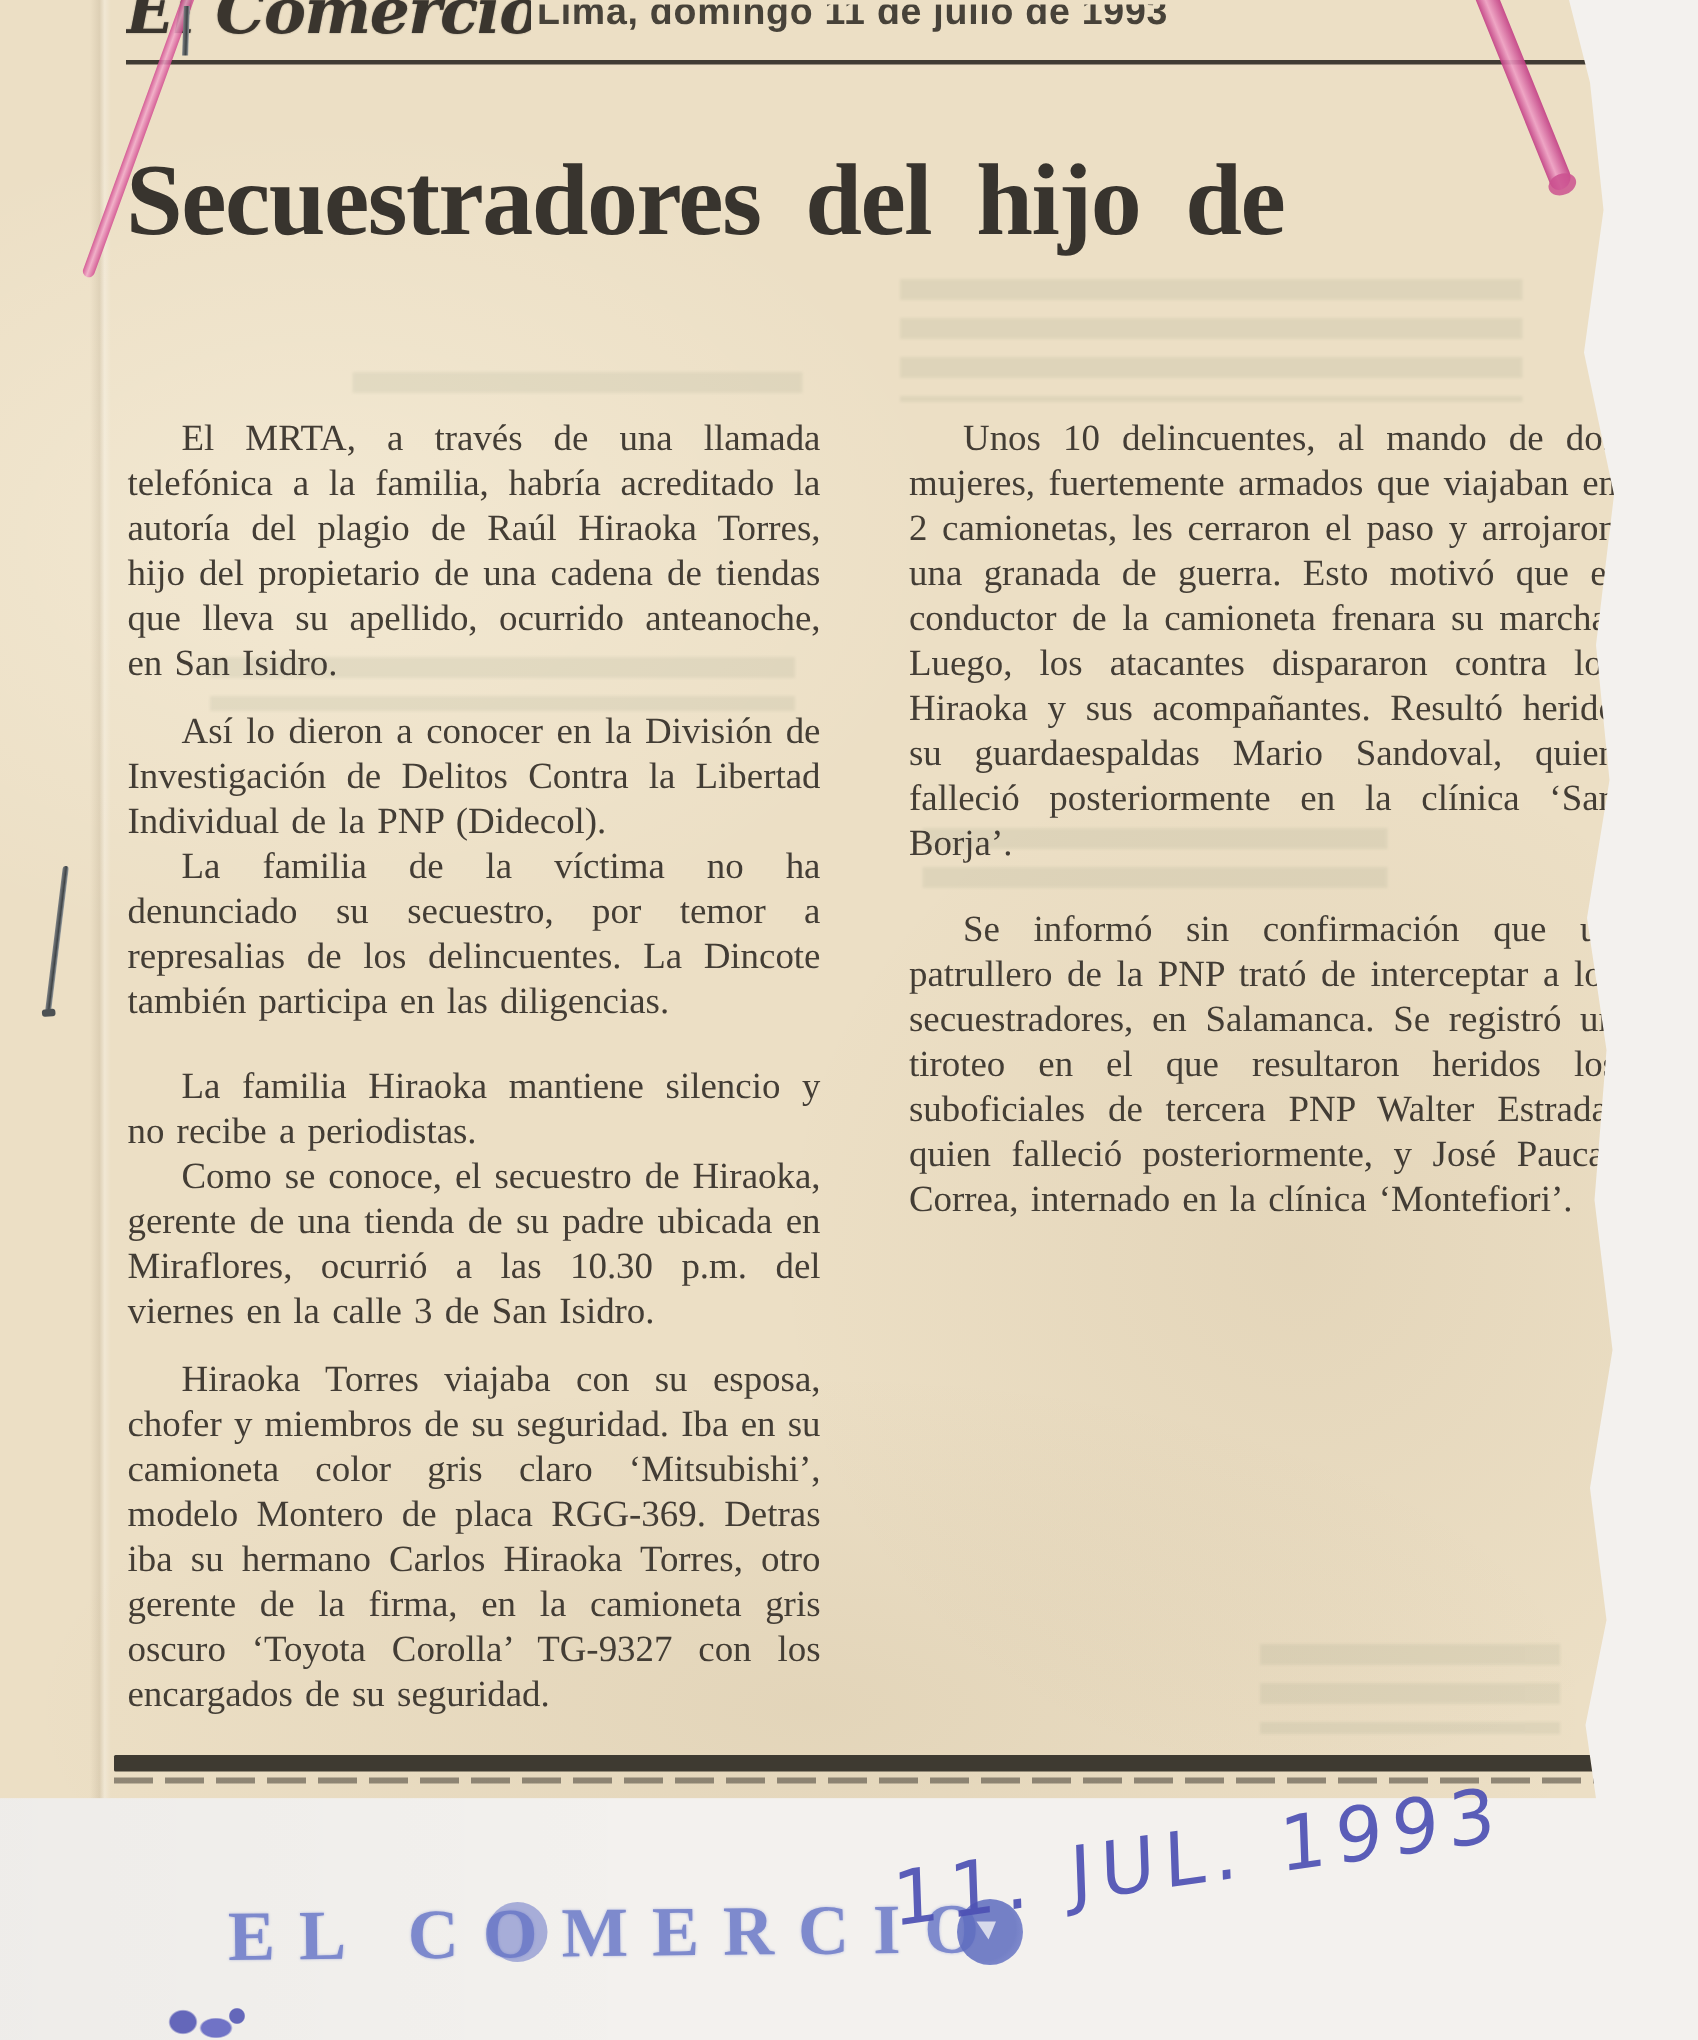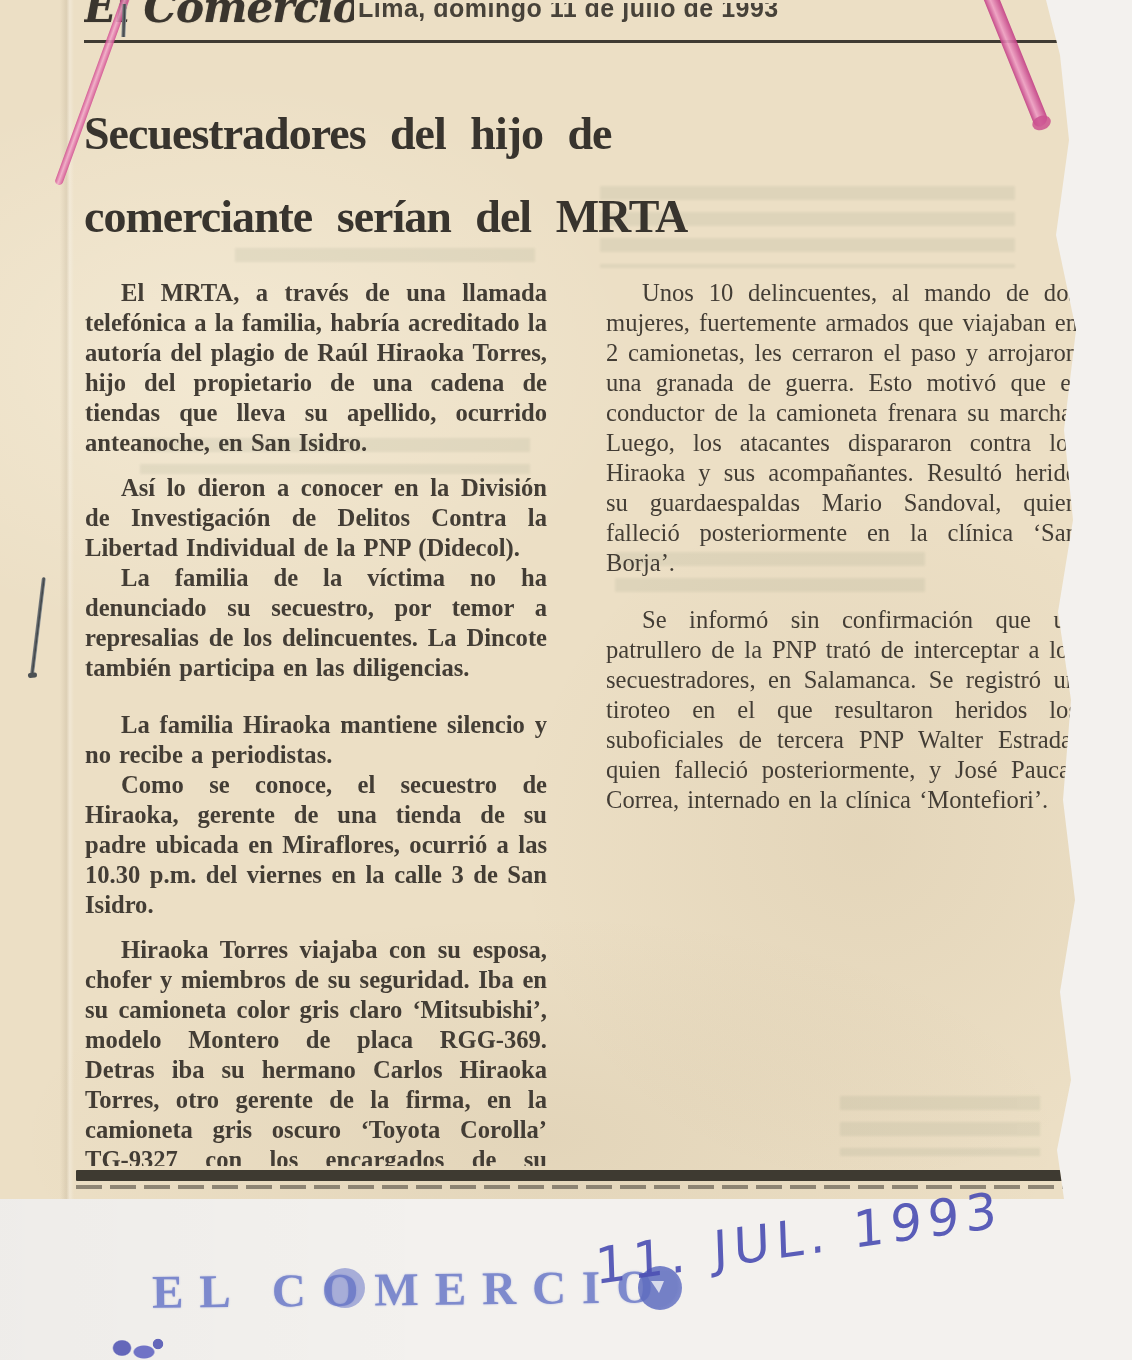--- a/index.html
+++ b/index.html
@@ -81,33 +81,33 @@
   
   .ghost{
     position:absolute;opacity:.10;filter:blur(1.2px);
     background:repeating-linear-gradient(180deg,#6d7d62 0 14px, rgba(0,0,0,0) 14px 26px);
   }
 
   
   .headline{
     position:absolute;left:84px;top:92px;width:960px;
     font-family:"Liberation Serif", serif;font-weight:bold;
-    font-size:46px;line-height:83px;color:#38342e;
+    font-size:68px;line-height:83px;color:#38342e;
     letter-spacing:-1px;word-spacing:14px;white-space:nowrap;
   }
   .headline .hl{display:block;}
 
   
   .col{
     position:absolute;top:278px;height:888px;overflow:hidden;
     font-family:"Liberation Serif", serif;
     font-size:24.6px;line-height:30px;color:#433d35;
     text-align:justify;
   }
-  .col-left{left:85px;width:462px;font-weight:bold;}
+  .col-left{left:85px;width:462px;}
   .col-right{left:570px;width:472px;margin-left:36px;}
   .col p{margin:0;text-indent:36px;word-spacing:2px;}
   .col p.gap{margin-top:15px;}
   .col p.gap-lg{margin-top:27px;}
 
   
   .bottom-rule{
     position:absolute;left:76px;top:1170px;width:988px;height:11px;
     background:#3e3a31;border-radius:1px;
   }
@@ -170,21 +170,20 @@
   <div class="masthead-rule"></div>
 
   <div class="ghost" style="left:600px;top:186px;width:415px;height:82px;"></div>
   <div class="ghost" style="left:235px;top:248px;width:300px;height:26px;"></div>
   <div class="ghost" style="left:140px;top:438px;width:390px;height:36px;"></div>
   <div class="ghost" style="left:615px;top:552px;width:310px;height:48px;"></div>
   <div class="ghost" style="left:840px;top:1096px;width:200px;height:60px;"></div>
 
   <div class="headline">
     <span class="hl">Secuestradores del hijo de</span>
-    <span class="hl">comerciante serían del MRTA</span>
   </div>
 
   <div class="col col-left">
     <p>El MRTA, a través de una llamada telefónica a la familia, habría acreditado la autoría del plagio de Raúl Hiraoka Torres, hijo del propietario de una cadena de tiendas que lleva su apellido, ocurrido anteanoche, en San Isidro.</p>
     <p class="gap">Así lo dieron a conocer en la División de Investigación de Delitos Contra la Libertad Individual de la PNP (Didecol).</p>
     <p>La familia de la víctima no ha denunciado su secuestro, por temor a represalias de los delincuentes. La Dincote también participa en las diligencias.</p>
     <p class="gap-lg">La familia Hiraoka mantiene silencio y no recibe a periodistas.</p>
     <p>Como se conoce, el secuestro de Hiraoka, gerente de una tienda de su padre ubicada en Miraflores, ocurrió a las 10.30 p.m. del viernes en la calle 3 de San Isidro.</p>
     <p class="gap">Hiraoka Torres viajaba con su esposa, chofer y miembros de su seguridad. Iba en su camioneta color gris claro ‘Mitsubishi’, modelo Montero de placa RGG-369. Detras iba su hermano Carlos Hiraoka Torres, otro gerente de la firma, en la camioneta gris oscuro ‘Toyota Corolla’ TG-9327 con los encargados de su seguridad.</p>
   </div>

